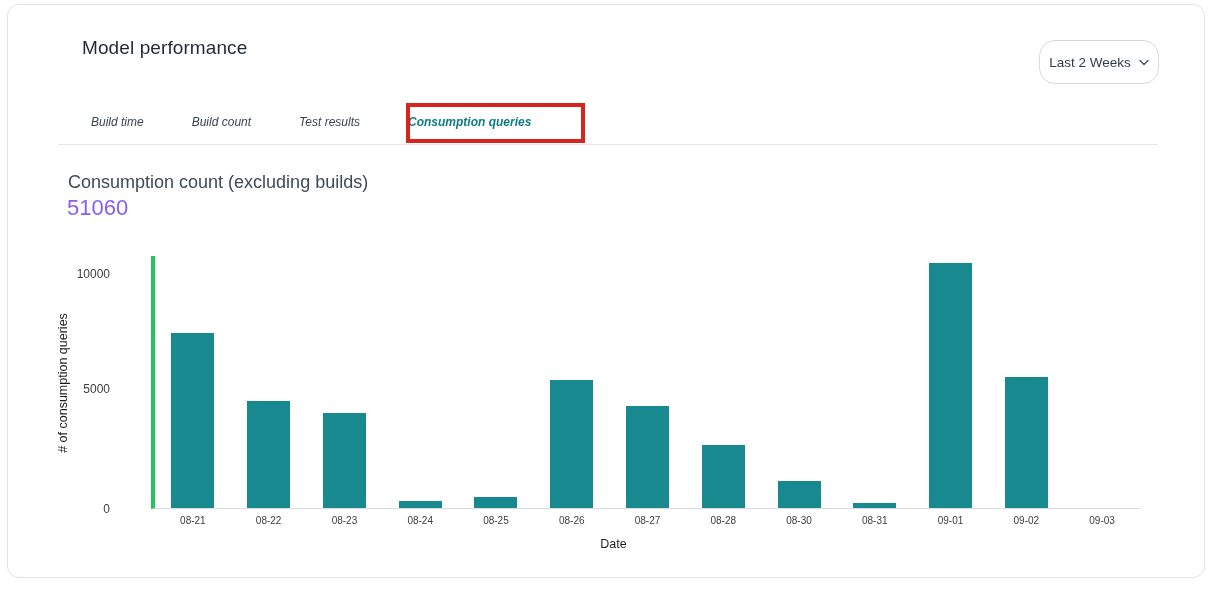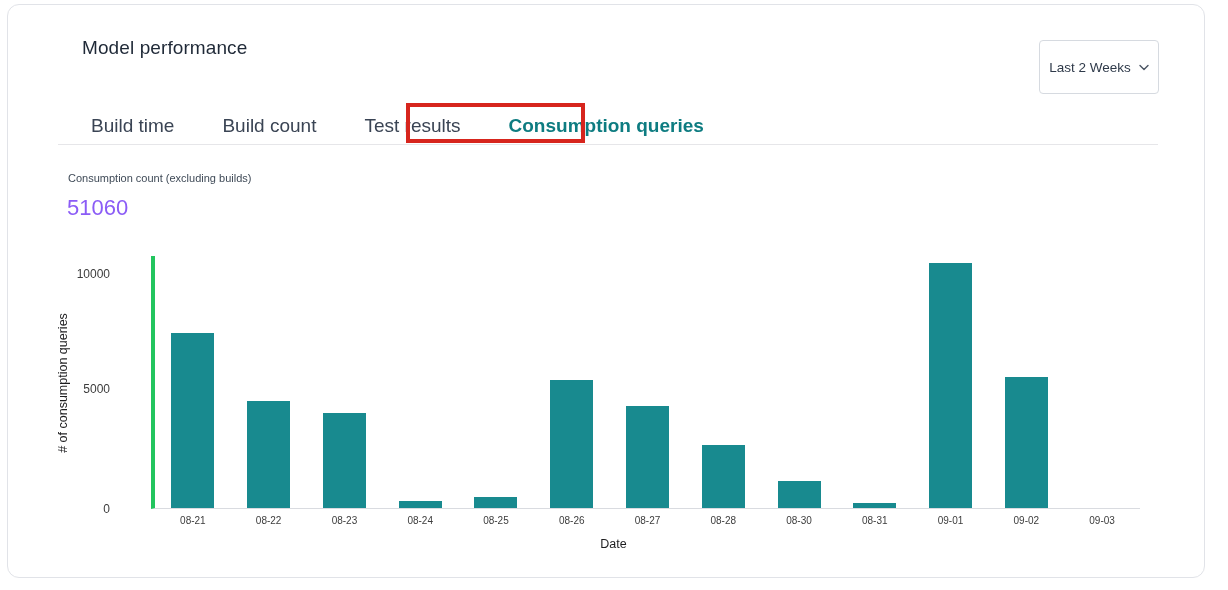--- a/index.html
+++ b/index.html
@@ -16,56 +16,56 @@
 
   .page-title {
     position: absolute; left: 50px; top: 32px;
     font-size: 19px; font-weight: 500; color: #1f2937;
     letter-spacing: 0.1px;
     margin-left: 24px;
   }
 
   .range-selector {
     position: absolute; left: 1031px; top: 35px;
-    width: 120px; height: 54px;
+    width: 120px; height: 44px;
     background: #ffffff;
     border: 1px solid #d6dae0;
-    border-radius: 4px;
+    border-radius: 16px;
     display: flex; align-items: center; justify-content: center;
     gap: 8px; cursor: pointer;
   }
   .range-selector .label { font-size: 13.5px; color: #2f3a4a; }
   .range-selector svg { display: block; }
 
   .tabs {
     position: absolute; left: 83px; top: 106px;
     display: flex; gap: 48px; align-items: center;
   }
   .tab {
-    font-size: 19px; color: #3a4454; cursor: pointer;
-    padding: 4px 0 14px 0; white-space: nowrap;
+    font-size: 12px; color: #3a4454; cursor: pointer;
+    padding: 4px 0 14px 0; white-space: nowrap; font-style: italic;
   }
   .tab.active { color: #0e7c81; font-weight: 700; }
 
   .tabs-divider {
     position: absolute; left: 50px; top: 139px;
     width: 1100px; height: 0;
     border-top: 1px solid #e6e6e9;
   }
 
   .annotation-box {
     position: absolute; left: 398px; top: 98px;
     width: 179px; height: 40px;
     border: 4px solid #d7251d;
     pointer-events: none;
   }
 
   .stat-label {
     position: absolute; left: 60px; top: 167px;
-    font-size: 11px; color: #3f4a57;
+    font-size: 18px; color: #3f4a57;
   }
   .stat-value {
     position: absolute; left: 59px; top: 190px;
     font-size: 22px; font-weight: 500; color: #8b5cf6;
   }
 
   
   .plot {
     position: absolute; left: 111px; top: 251px;
     width: 989px; height: 253px;

